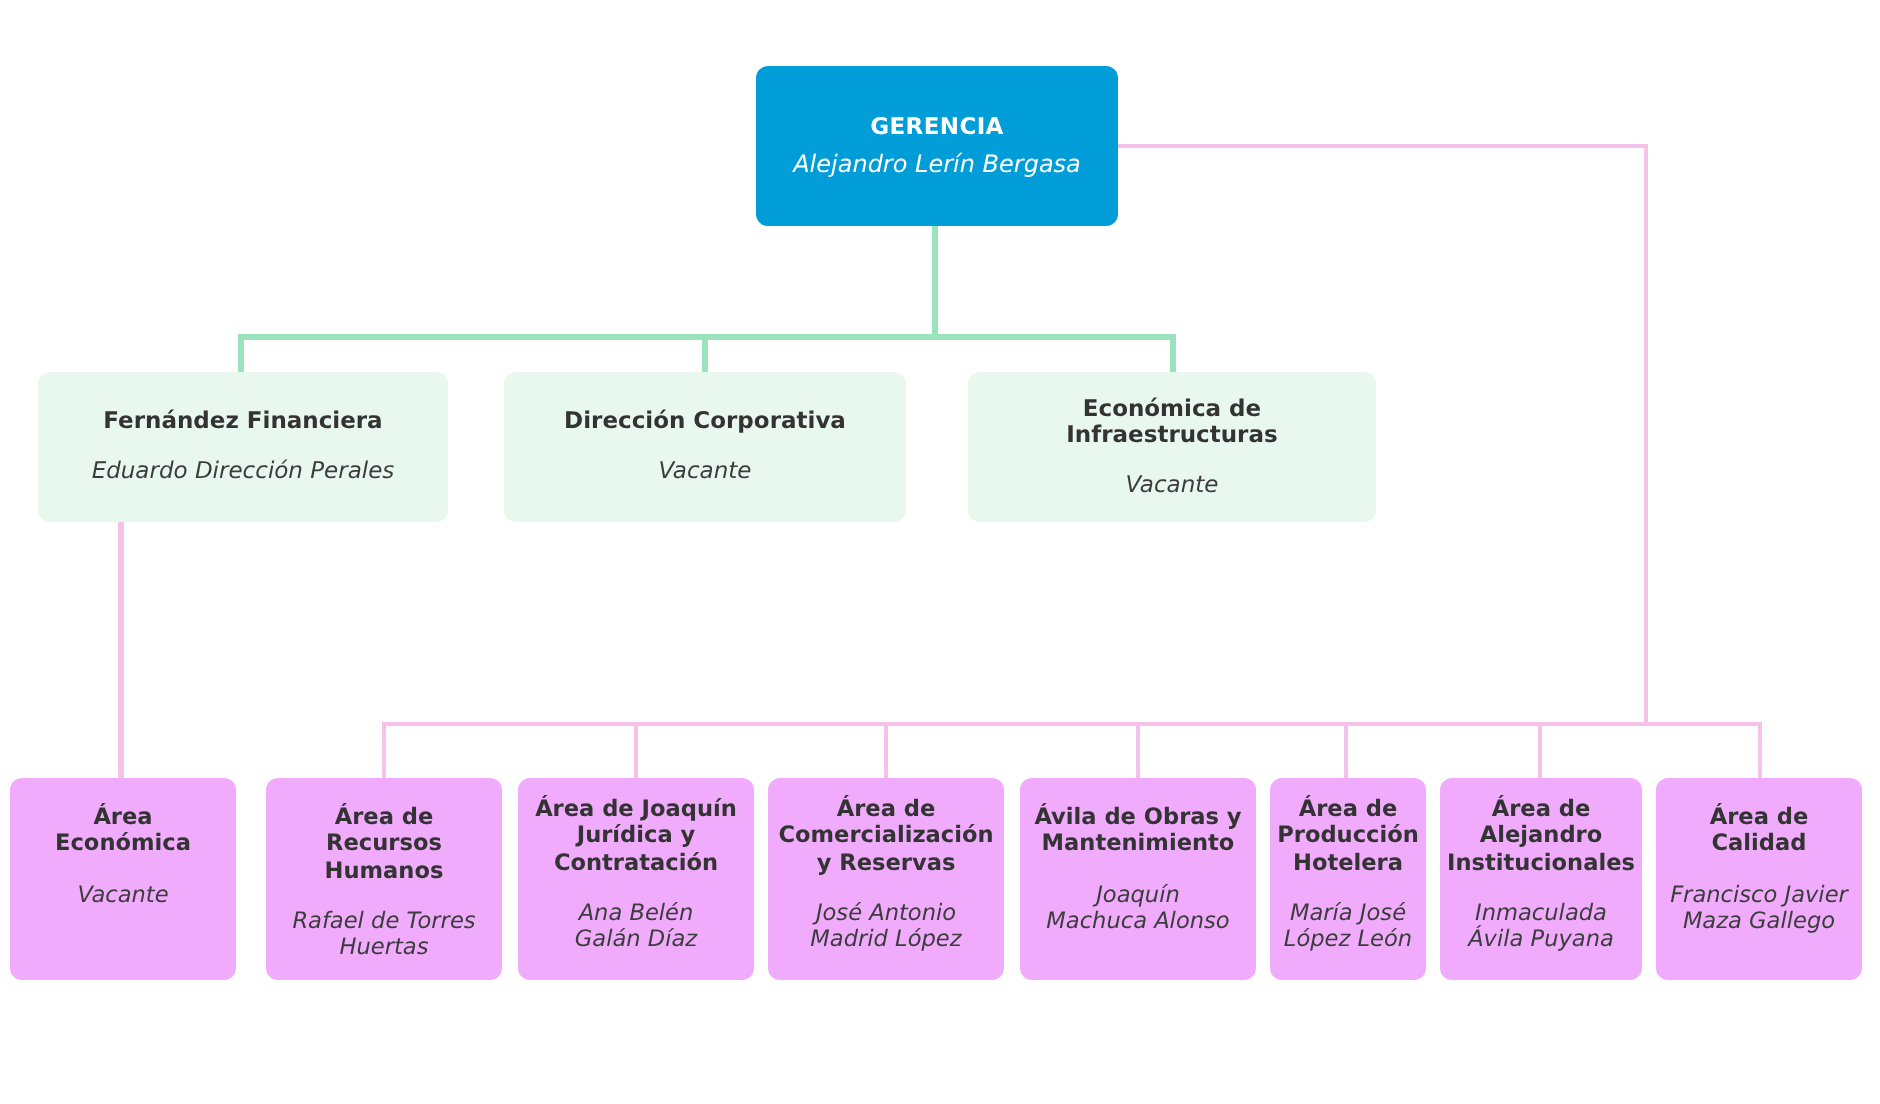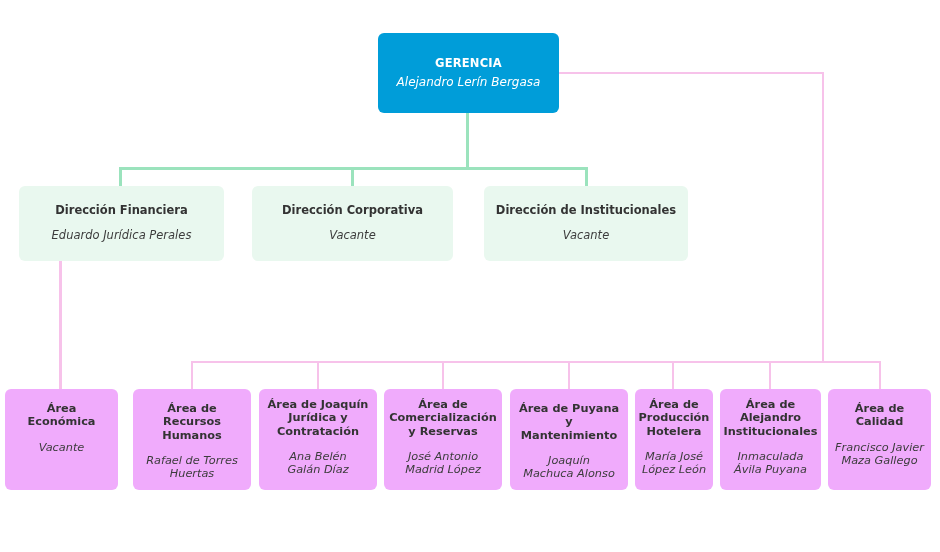--- a/index.html
+++ b/index.html
@@ -117,31 +117,31 @@
   <div class="conn pink" style="left:672px; top:361px; width:2px; height:28px;"></div>
   <div class="conn pink" style="left:769px; top:361px; width:2px; height:28px;"></div>
   <div class="conn pink" style="left:879px; top:361px; width:2px; height:28px;"></div>
 
   <div class="node root" style="left:378px; top:33px; width:181px; height:80px;">
     <div class="title">GERENCIA</div>
     <div class="person">Alejandro Lerín Bergasa</div>
   </div>
 
   <div class="node dir" style="left:19px; top:186px; width:205px; height:75px;">
-    <div class="title">Dirección Financiera</div>
-    <div class="person">Eduardo Jurídica Perales</div>
+    <div class="title">Fernández Financiera</div>
+    <div class="person">Eduardo Dirección Perales</div>
   </div>
 
   <div class="node dir" style="left:252px; top:186px; width:201px; height:75px;">
     <div class="title">Dirección Corporativa</div>
     <div class="person">Vacante</div>
   </div>
 
   <div class="node dir" style="left:484px; top:186px; width:204px; height:75px;">
-    <div class="title">Dirección de Institucionales</div>
+    <div class="title">Económica de Infraestructuras</div>
     <div class="person">Vacante</div>
   </div>
 
   <div class="node area" style="left:5px; top:389px; width:113px; height:101px;">
     <div class="title">Área Económica</div>
     <div class="person">Vacante</div>
   </div>
 
   <div class="node area" style="left:133px; top:389px; width:118px; height:101px;">
     <div class="title">
@@ -173,21 +173,21 @@
       <span>y Reservas</span>
     </div>
     <div class="person">
       <span>José Antonio</span><br>
       <span>Madrid López</span>
     </div>
   </div>
 
   <div class="node area" style="left:510px; top:389px; width:118px; height:101px;">
     <div class="title">
-      <span>Área de Puyana y</span><br>
+      <span>Ávila de Obras y</span><br>
       <span>Mantenimiento</span>
     </div>
     <div class="person">
       <span>Joaquín</span><br>
       <span>Machuca Alonso</span>
     </div>
   </div>
 
   <div class="node area" style="left:635px; top:389px; width:78px; height:101px; padding-top:9px;">
     <div class="title">

